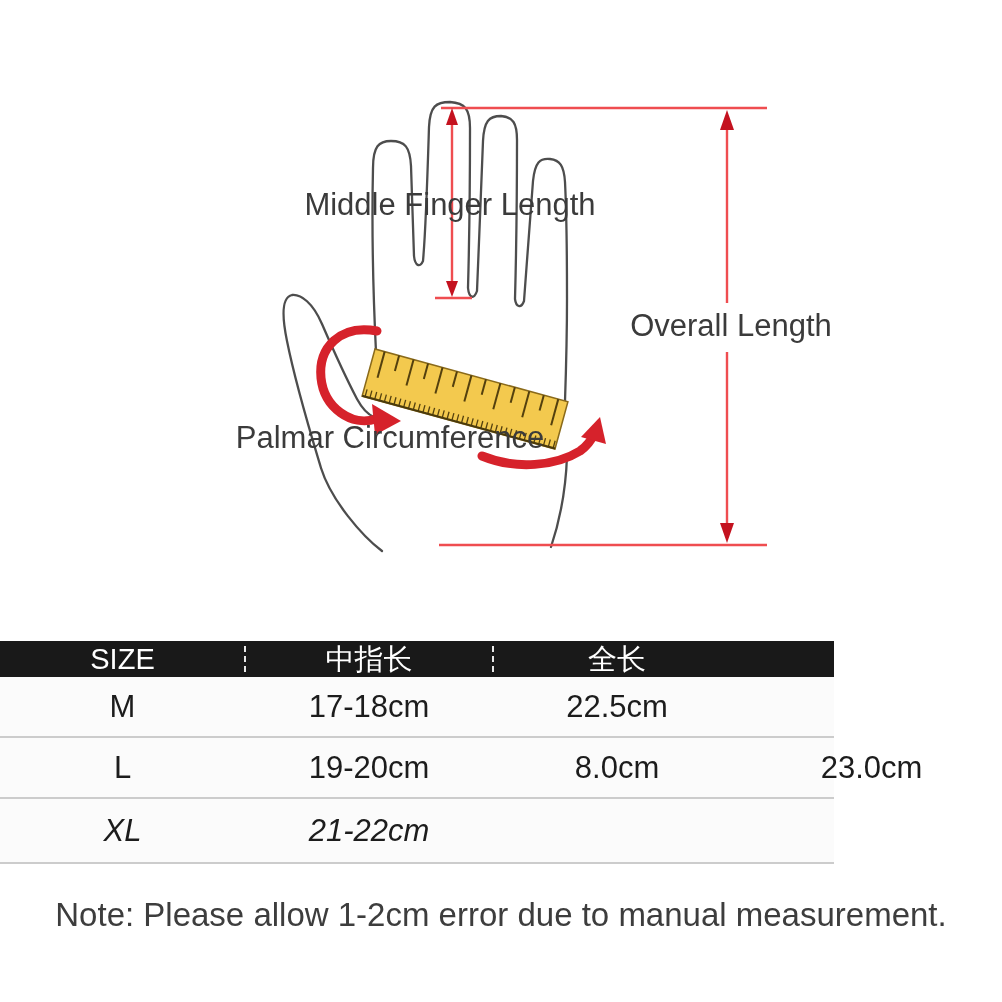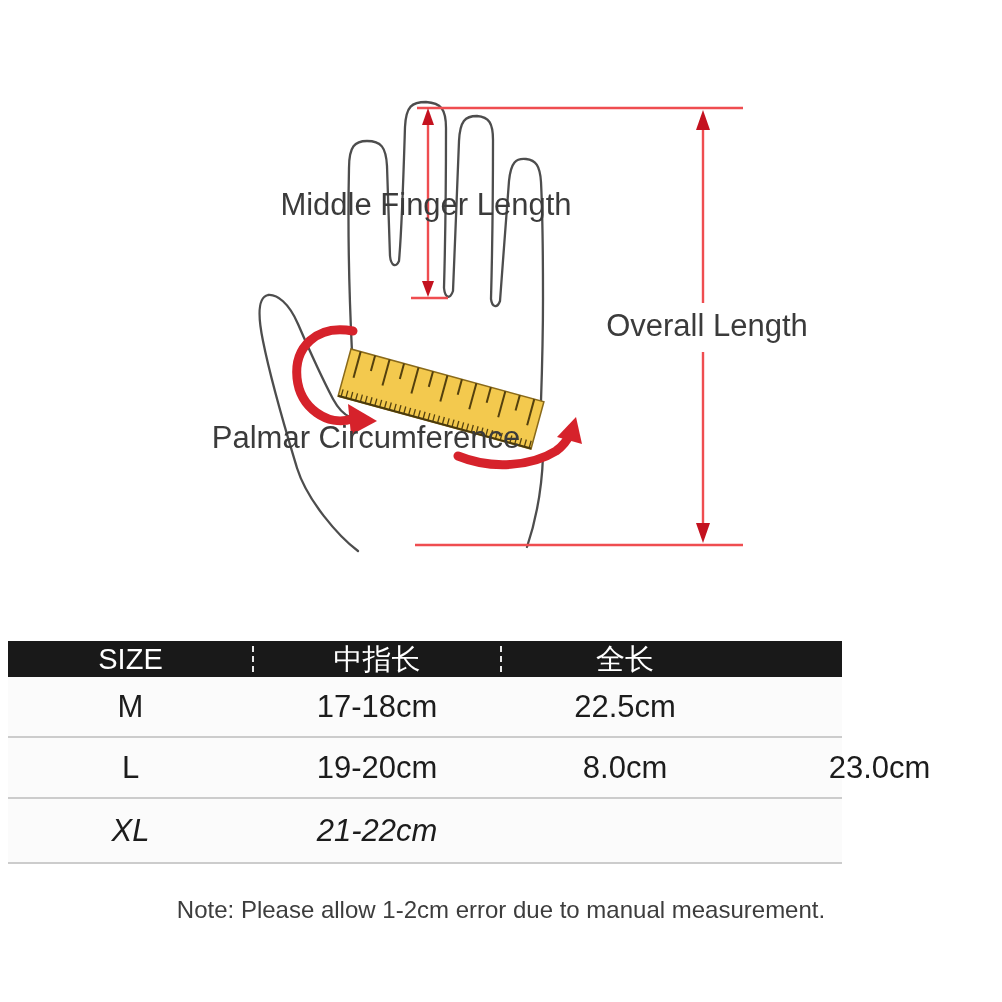--- a/index.html
+++ b/index.html
@@ -1,44 +1,44 @@
 <!DOCTYPE html>
 <html><head>
 <meta charset="utf-8">
 <style>
   html,body{margin:0;padding:0;}
   body{
     width:1002px;height:1002px;background:#ffffff;overflow:hidden;position:relative;
     font-family:"Liberation Sans", sans-serif;
   }
-  .canvas{position:absolute;inset:0;background:#fff;}
+  .canvas{position:absolute;inset:0;background:#fff;padding-left:24px;}
   svg text{font-family:"Liberation Sans", sans-serif;}
 
   
-  .size-table{position:absolute;left:8px;top:641px;width:834px;}
+  .size-table{position:absolute;left:0;top:641px;width:834px;}
   .thead{
     display:grid;grid-template-columns:245px 248px 248px 261px;
     background:#191919;height:36px;align-items:center;
   }
   .hcell{position:relative;text-align:center;color:#ffffff;font-size:29px;line-height:36px;}
   .hdiv{
     position:absolute;right:-1px;top:5px;bottom:5px;width:0;
     border-right:2px dashed #ffffff;opacity:.9;
   }
   .trow{
     display:grid;grid-template-columns:245px 248px 248px 261px;
     height:59px;align-items:center;background:#fbfbfb;
     border-bottom:2px solid #cccccc;
   }
   .trow.last{height:63px;font-style:italic;}
   .tcell{text-align:center;font-size:31px;color:#1c1c1c;}
 
   .note{
     position:absolute;left:0;top:896px;width:1002px;text-align:center;
-    font-size:24px;color:#3d3d3d;
+    font-size:33px;color:#3d3d3d;
   }
 </style>
 </head>
 <body>
 
 <div class="canvas">
 
   
   <svg viewBox="0 0 1002 640" width="1002" height="640">
 

